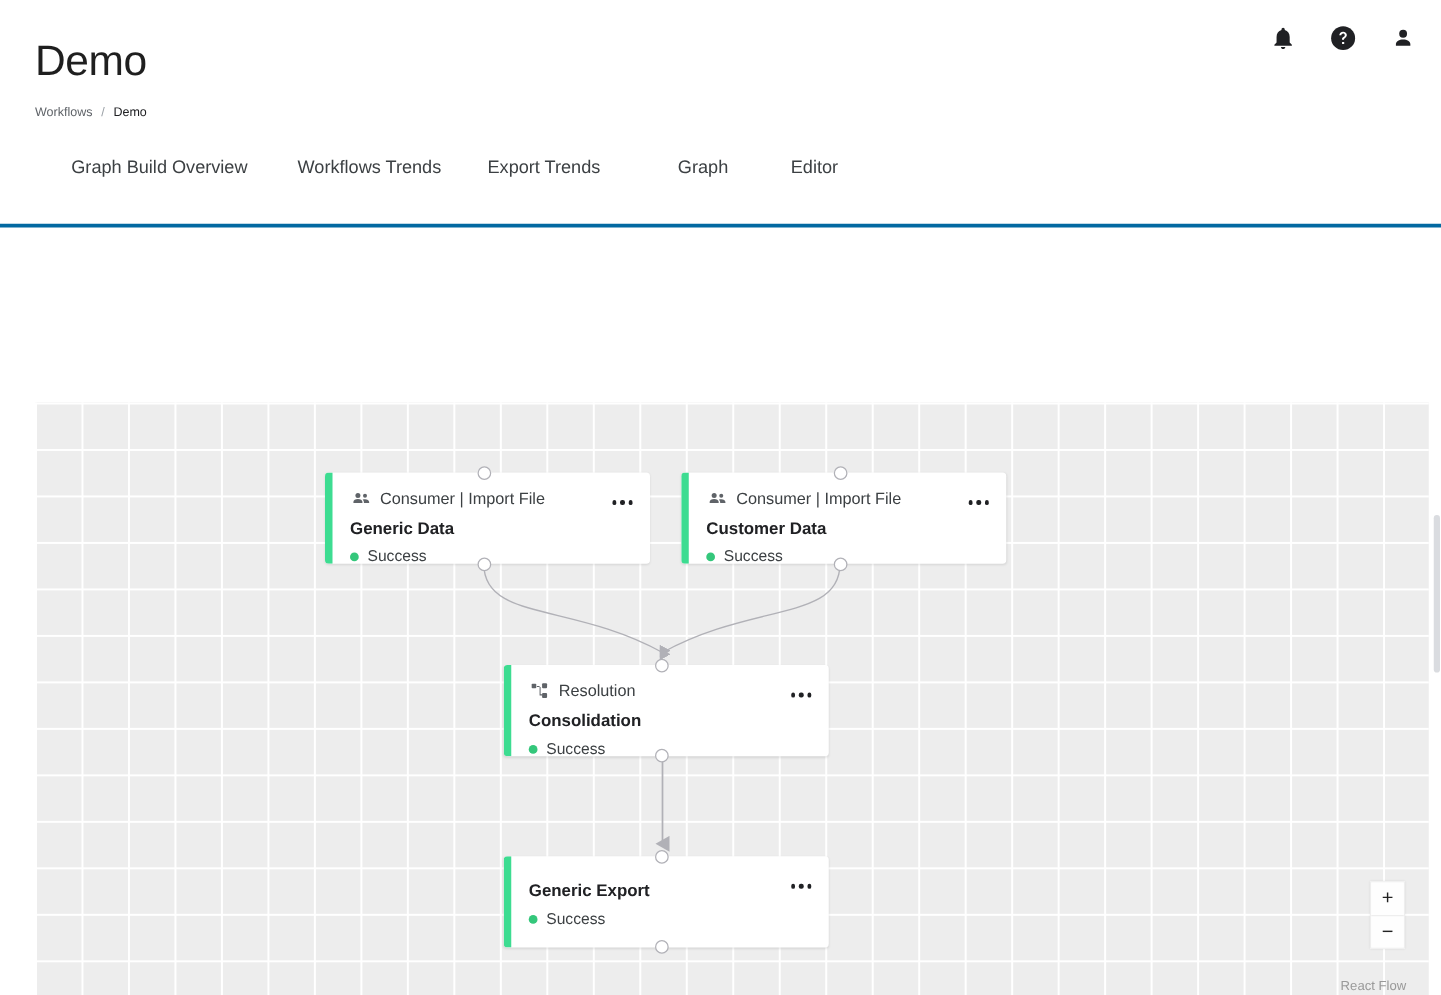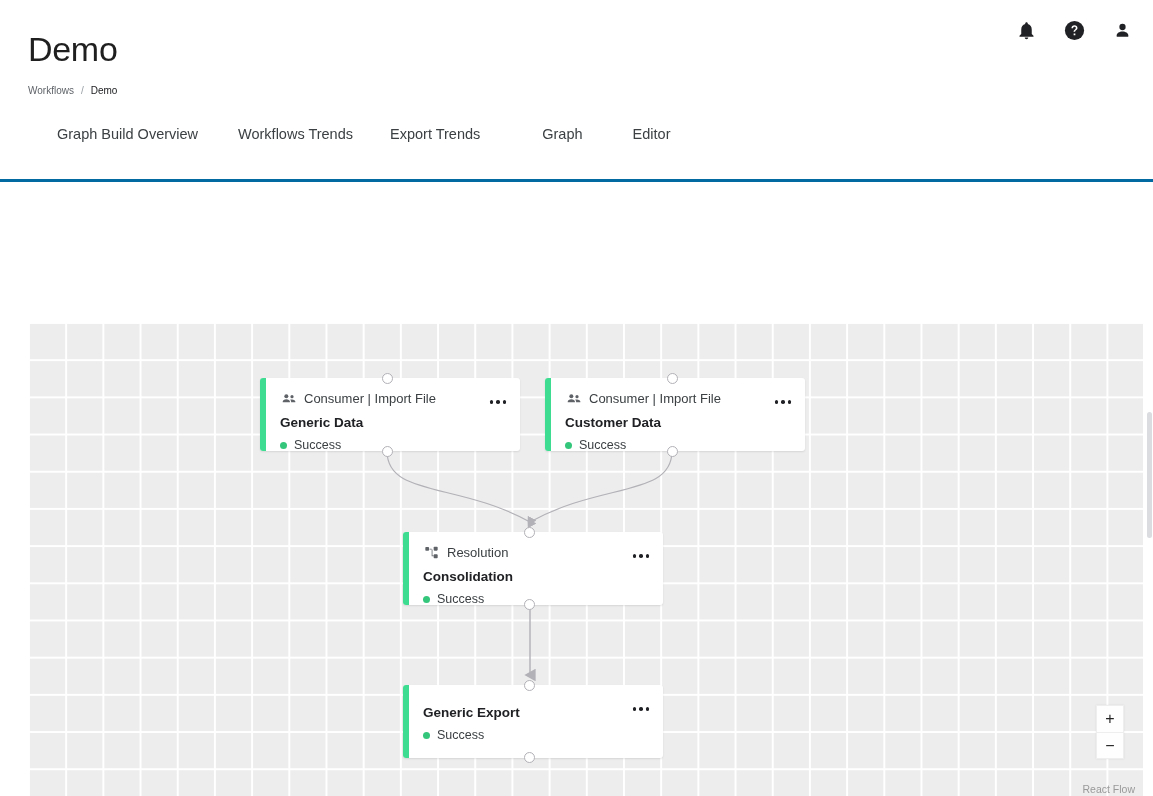--- a/index.html
+++ b/index.html
@@ -299,21 +299,21 @@
     cursor: pointer;
     background: #fefefe;
     border: none;
     width: 100%;
     font-family: "Liberation Sans", sans-serif;
     padding: 0;
   }
   .rf-btn + .rf-btn { border-top: 1px solid #eee; }
   .rf-attrib {
     position: absolute;
-    right: 8px;
+    right: 18px;
     bottom: 1px;
     font-size: 10.5px;
     color: #999;
     z-index: 10;
   }
 
   
   .vscroll-track {
     position: absolute;
     right: 0;

